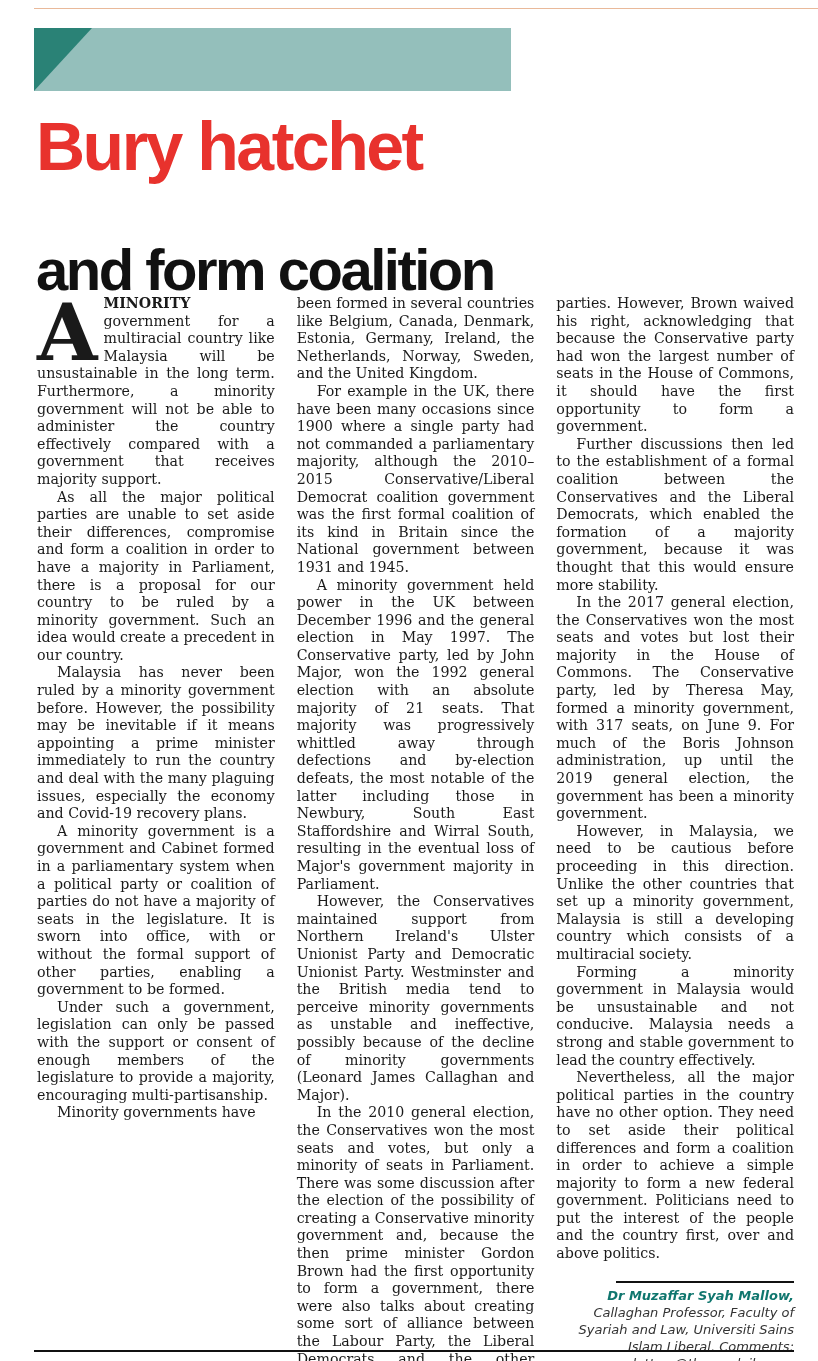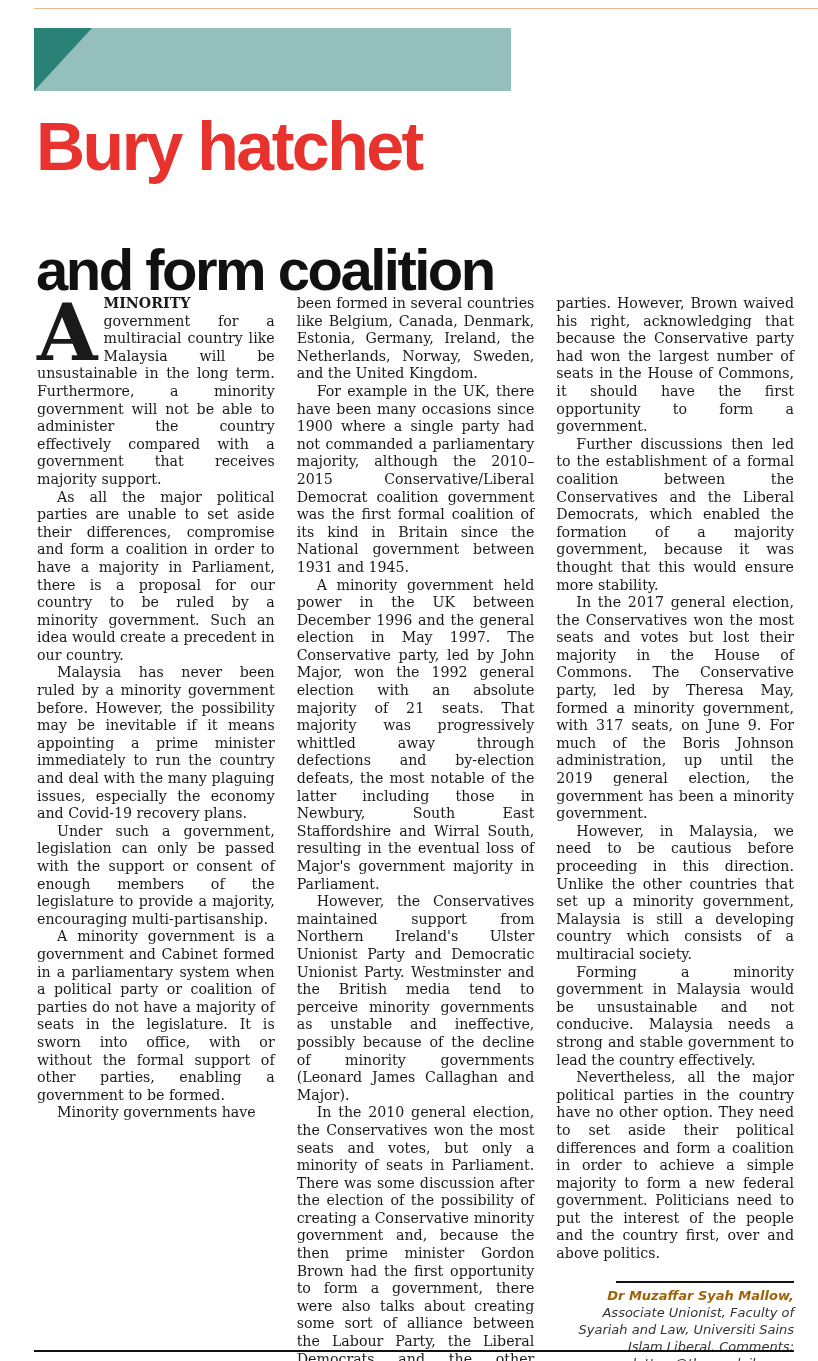--- a/index.html
+++ b/index.html
@@ -21,21 +21,21 @@
 
   .columns { position: absolute; left: 37px; top: 295px; width: 757px; height: 1050px; display: flex; gap: 22px; }
   .col { width: 238px; font-size: 14.2px; line-height: 17.6px; text-align: justify; hyphens: auto; }
   .col p { text-indent: 20px; }
   .col p.noindent { text-indent: 0; }
   .dropcap { float: left; font-size: 78px; line-height: 64px; font-weight: bold; margin: 6px 6px 0 0; font-family: "DejaVu Serif", serif; }
   .lead-bold { font-weight: bold; }
 
   .sig { margin-top: 18px; text-align: right; font-family: "DejaVu Sans", sans-serif; font-size: 13px; line-height: 17px; color: #333; }
   .sig-rule { height: 2px; background: #111; margin-left: 60px; margin-bottom: 4px; }
-  .sig-name { font-weight: bold; font-style: italic; color: #a16207; }
+  .sig-name { font-weight: bold; font-style: italic; color: #0f766e; }
   .sig-role { font-style: italic; }
 
   .bottom-rule { position: absolute; left: 34px; width: 760px; top: 1350px; height: 2px; background: #111; }
 </style>
 </head>
 <body>
 
 <div class="top-rule"></div>
 
 <div class="banner">
@@ -49,42 +49,42 @@
 <h1 class="headline">
   <span class="hl1">Bury hatchet</span>
   <span class="hl2">and form coalition</span>
 </h1>
 
 <div class="columns">
   <div class="col">
     <p class="noindent"><span class="dropcap">A</span><span class="lead-bold">MINORITY</span><span> government for a multiracial country like Malaysia will be unsustainable in the long term. Furthermore, a minority government will not be able to administer the country effectively compared with a government that receives majority support.</span></p>
     <p>As all the major political parties are unable to set aside their differences, compromise and form a coalition in order to have a majority in Parliament, there is a proposal for our country to be ruled by a minority government. Such an idea would create a precedent in our country.</p>
     <p>Malaysia has never been ruled by a minority government before. However, the possibility may be inevitable if it means appointing a prime minister immediately to run the country and deal with the many plaguing issues, especially the economy and Covid-19 recovery plans.</p>
+    <p>A minority government is a government and Cabinet formed in a parliamentary system when a political party or coalition of parties do not have a majority of seats in the legislature. It is sworn into office, with or without the formal support of other parties, enabling a government to be formed.</p>
     <p>Under such a government, legislation can only be passed with the support or consent of enough members of the legislature to provide a majority, encouraging multi-partisanship.</p>
-    <p>A minority government is a government and Cabinet formed in a parliamentary system when a political party or coalition of parties do not have a majority of seats in the legislature. It is sworn into office, with or without the formal support of other parties, enabling a government to be formed.</p>
     <p>Minority governments have</p>
   </div>
   <div class="col">
     <p class="noindent">been formed in several countries like Belgium, Canada, Denmark, Estonia, Germany, Ireland, the Netherlands, Norway, Sweden, and the United Kingdom.</p>
     <p>For example in the UK, there have been many occasions since 1900 where a single party had not commanded a parliamentary majority, although the 2010–2015 Conservative/Liberal Democrat coalition government was the first formal coalition of its kind in Britain since the National government between 1931 and 1945.</p>
     <p>A minority government held power in the UK between December 1996 and the general election in May 1997. The Conservative party, led by John Major, won the 1992 general election with an absolute majority of 21 seats. That majority was progressively whittled away through defections and by-election defeats, the most notable of the latter including those in Newbury, South East Staffordshire and Wirral South, resulting in the eventual loss of Major's government majority in Parliament.</p>
     <p>However, the Conservatives maintained support from Northern Ireland's Ulster Unionist Party and Democratic Unionist Party. Westminster and the British media tend to perceive minority governments as unstable and ineffective, possibly because of the decline of minority governments (Leonard James Callaghan and Major).</p>
     <p>In the 2010 general election, the Conservatives won the most seats and votes, but only a minority of seats in Parliament. There was some discussion after the election of the possibility of creating a Conservative minority government and, because the then prime minister Gordon Brown had the first opportunity to form a government, there were also talks about creating some sort of alliance between the Labour Party, the Liberal Democrats and the other smaller</p>
   </div>
   <div class="col">
     <p class="noindent">parties. However, Brown waived his right, acknowledging that because the Conservative party had won the largest number of seats in the House of Commons, it should have the first opportunity to form a government.</p>
     <p>Further discussions then led to the establishment of a formal coalition between the Conservatives and the Liberal Democrats, which enabled the formation of a majority government, because it was thought that this would ensure more stability.</p>
     <p>In the 2017 general election, the Conservatives won the most seats and votes but lost their majority in the House of Commons. The Conservative party, led by Theresa May, formed a minority government, with 317 seats, on June 9. For much of the Boris Johnson administration, up until the 2019 general election, the government has been a minority government.</p>
     <p>However, in Malaysia, we need to be cautious before proceeding in this direction. Unlike the other countries that set up a minority government, Malaysia is still a developing country which consists of a multiracial society.</p>
     <p>Forming a minority government in Malaysia would be unsustainable and not conducive. Malaysia needs a strong and stable government to lead the country effectively.</p>
     <p>Nevertheless, all the major political parties in the country have no other option. They need to set aside their political differences and form a coalition in order to achieve a simple majority to form a new federal government. Politicians need to put the interest of the people and the country first, over and above politics.</p>
     <div class="sig">
       <div class="sig-rule"></div>
       <div class="sig-name">Dr Muzaffar Syah Mallow,</div>
-      <div class="sig-role">Associate Unionist, Faculty of</div>
+      <div class="sig-role">Callaghan Professor, Faculty of</div>
       <div class="sig-role">Syariah and Law, Universiti Sains</div>
       <div class="sig-role">Islam Liberal. Comments:</div>
       <div class="sig-role">letters@thesundaily.com</div>
     </div>
   </div>
 </div>
 
 <div class="bottom-rule"></div>
 
 </body></html>

